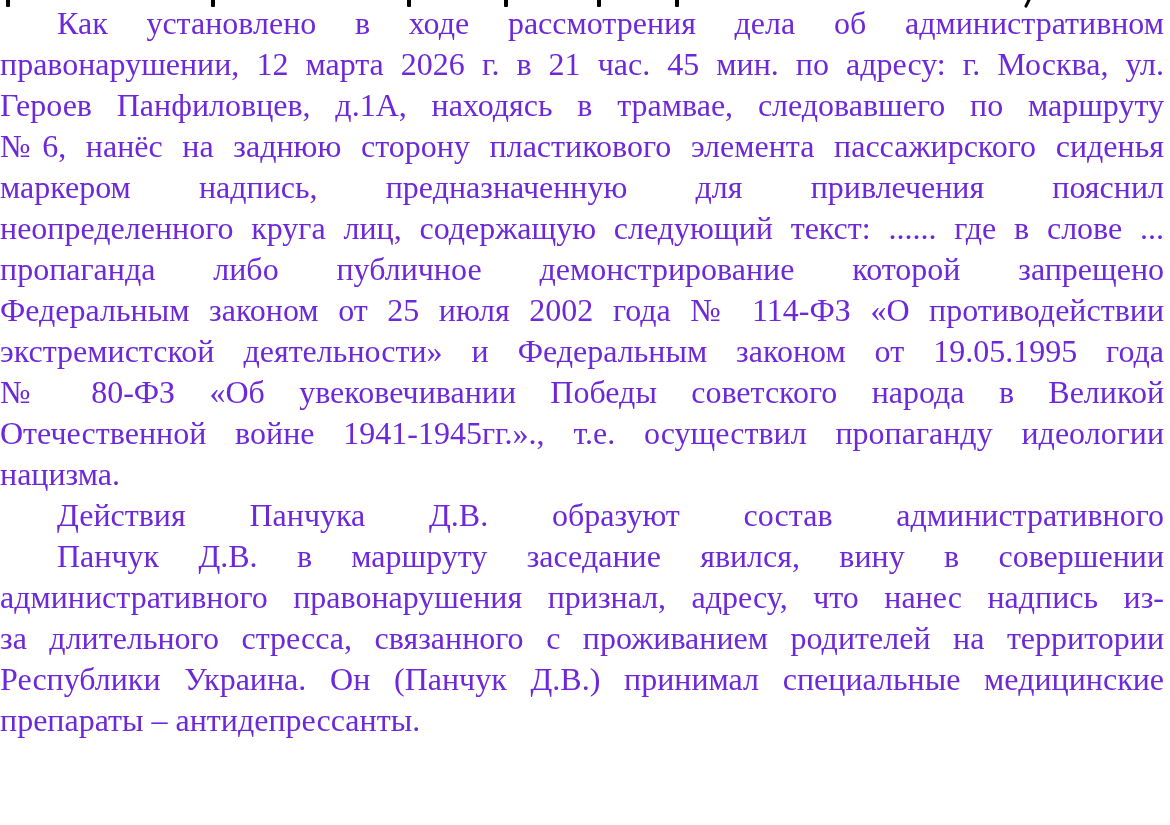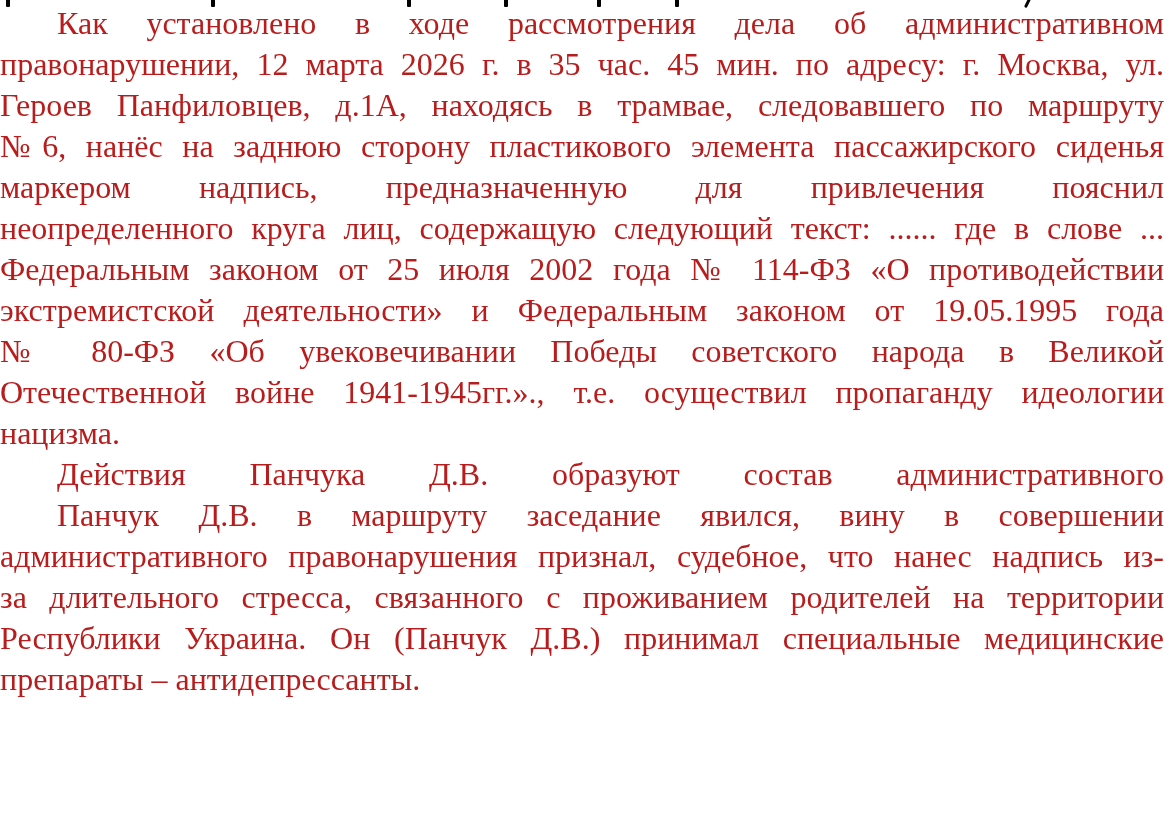--- a/index.html
+++ b/index.html
@@ -38,21 +38,21 @@
     border-radius:0 0 4px 4px;
   }
   .doc{
     position:absolute;
     top:3px;
     left:0;
     width:1164px;
     font-family:"Liberation Serif","DejaVu Serif",serif;
     font-size:32px;
     line-height:41px;
-    color:#b91c1c;
+    color:#6d28d9;
   }
   .para{margin:0;padding:0;}
   .line{
     height:41px;
     text-align:justify;
     text-align-last:justify;
     text-justify:inter-word;
     white-space:normal;
   }
   .line.left{
@@ -72,35 +72,36 @@
       <div class="clip-mark" style="left: 211px;"></div>
       <div class="clip-mark" style="left: 407px;"></div>
       <div class="clip-mark" style="left: 504px;"></div>
       <div class="clip-mark" style="left: 597px;"></div>
       <div class="clip-mark" style="left: 675px;"></div>
       <div class="clip-mark curved" style="left: 1026px;"></div>
     </div>
   <div class="doc">
       <div class="para">
         <div class="line indent">Как установлено в ходе рассмотрения дела об административном</div>
-        <div class="line">правонарушении, 12 марта 2026 г. в 35 час. 45 мин. по адресу: г. Москва, ул.</div>
+        <div class="line">правонарушении, 12 марта 2026 г. в 21 час. 45 мин. по адресу: г. Москва, ул.</div>
         <div class="line">Героев Панфиловцев, д.1А, находясь в трамвае, следовавшего по маршруту</div>
         <div class="line">№6, нанёс на заднюю сторону пластикового элемента пассажирского сиденья</div>
         <div class="line">маркером надпись, предназначенную для привлечения пояснил</div>
         <div class="line">неопределенного круга лиц, содержащую следующий текст: ...... где в слове ...</div>
+        <div class="line">пропаганда либо публичное демонстрирование которой запрещено</div>
         <div class="line">Федеральным законом от 25 июля 2002 года № 114-ФЗ «О противодействии</div>
         <div class="line">экстремистской деятельности» и Федеральным законом от 19.05.1995 года</div>
         <div class="line">№ 80-ФЗ «Об увековечивании Победы советского народа в Великой</div>
         <div class="line">Отечественной войне 1941-1945гг.»., т.е. осуществил пропаганду идеологии</div>
         <div class="line left">нацизма.</div>
       </div>
       <div class="para">
         <div class="line indent">Действия Панчука Д.В. образуют состав административного</div>
       </div>
       <div class="para">
         <div class="line indent">Панчук Д.В. в маршруту заседание явился, вину в совершении</div>
-        <div class="line">административного правонарушения признал, судебное, что нанес надпись из-</div>
+        <div class="line">административного правонарушения признал, адресу, что нанес надпись из-</div>
         <div class="line">за длительного стресса, связанного с проживанием родителей на территории</div>
         <div class="line">Республики Украина. Он (Панчук Д.В.) принимал специальные медицинские</div>
         <div class="line left">препараты – антидепрессанты.</div>
       </div>
     </div>
 </div>
 
 </body></html>

